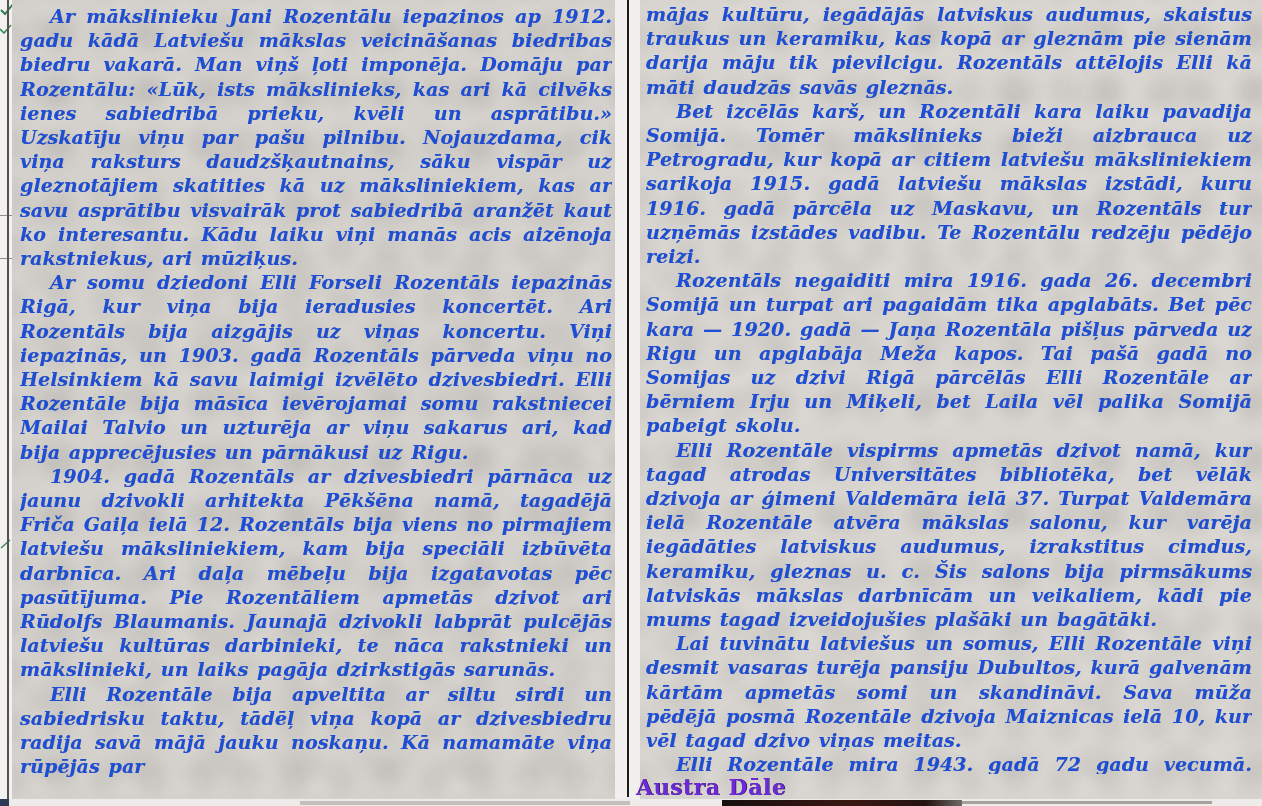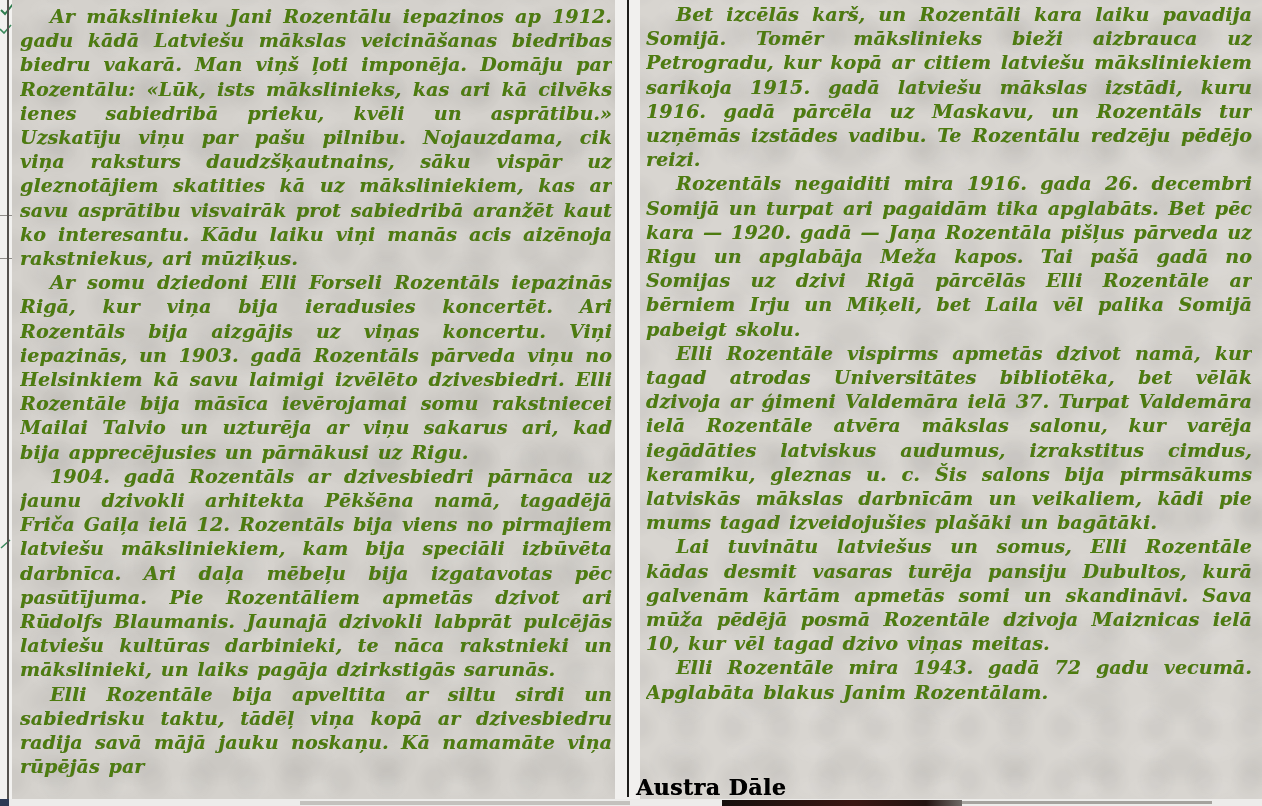--- a/index.html
+++ b/index.html
@@ -21,37 +21,37 @@
   }
   .paper-left{left:12px; width:603px; height:806px; background:#d4d1cc;}
   .paper-right{left:640px; width:622px; height:800px; background:#d8d5d0;}
   
   .margin-left{position:absolute; left:0; top:0; width:12px; height:806px; background:#f2f1ef;}
   .margin-rule{position:absolute; left:7px; top:0; width:2px; height:806px; background:#55524e;}
   .gutter{position:absolute; left:615px; top:0; width:25px; height:806px; background:#f1f0ee;}
   .gutter-rule{position:absolute; left:627px; top:0; width:2px; height:797px; background:#1d1c1a;}
   
   .coltext{
-    position:absolute; top:0; color:#4d7c0f;
+    position:absolute; top:0; color:#1d4ed8;
     font-style:italic; font-weight:bold; font-size:19px; line-height:24.2px;
     text-align:justify; word-spacing:2px; letter-spacing:.1px;
     text-shadow:.3px .3px 0 rgba(25,22,18,.35);
   }
   .coltext p{margin:0; text-indent:30px;}
   .coltext p.cont{text-indent:0;}
   .text-left{left:20px; top:4px; width:592px; height:800px; overflow:hidden;}
   .text-right{left:646px; top:2px; width:606px; height:772px; overflow:hidden;}
   
   .byline-row{
     position:absolute; left:634px; top:772px; width:616px; height:28px;
     border-bottom:3px solid #141311; display:flex; align-items:flex-end;
   }
   .byline{
     font-style:normal; font-weight:bold; font-size:22px; letter-spacing:.5px;
-    color:#000000; line-height:26px; padding:0 6px 0 2px;
+    color:#6d28d9; line-height:26px; padding:0 6px 0 2px;
     text-shadow:.4px 0 0 #121110;
   }
   
   .green-mark{position:absolute; pointer-events:none;}
   .h-tick{position:absolute; left:0; width:12px; height:1px; background:#8f8d89;}
   
   .bottom-strip{position:absolute; left:0; top:799px; width:1262px; height:7px; background:#edecea;}
   .bar-dark{position:absolute; left:722px; top:800px; width:240px; height:6px;
     background:linear-gradient(90deg,#17100e,#3b1713 55%,#241311 85%,#6f6a66);}
   .bar-gray{position:absolute; left:962px; top:801px; width:250px; height:3px; background:#a5a29d;}
@@ -85,24 +85,25 @@
 
   <div class="coltext text-left">
     <p>Ar mākslinieku Jani Rozentālu iepazinos ap 1912. gadu kādā Latviešu mākslas veicināšanas biedribas biedru vakarā. Man viņš ļoti imponēja. Domāju par Rozentālu: «Lūk, ists mākslinieks, kas ari kā cilvēks ienes sabiedribā prieku, kvēli un asprātibu.» Uzskatīju viņu par pašu pilnibu. Nojauzdama, cik viņa raksturs daudzšķautnains, sāku vispār uz gleznotājiem skatities kā uz māksliniekiem, kas ar savu asprātibu visvairāk prot sabiedribā aranžēt kaut ko interesantu. Kādu laiku viņi manās acis aizēnoja rakstniekus, ari mūziķus.</p>
     <p>Ar somu dziedoni Elli Forseli Rozentāls iepazinās Rigā, kur viņa bija ieradusies koncertēt. Ari Rozentāls bija aizgājis uz viņas koncertu. Viņi iepazinās, un 1903. gadā Rozentāls pārveda viņu no Helsinkiem kā savu laimigi izvēlēto dzivesbiedri. Elli Rozentāle bija māsīca ievērojamai somu rakstniecei Mailai Talvio un uzturēja ar viņu sakarus ari, kad bija apprecējusies un pārnākusi uz Rigu.</p>
     <p>1904. gadā Rozentāls ar dzivesbiedri pārnāca uz jaunu dzivokli arhitekta Pēkšēna namā, tagadējā Friča Gaiļa ielā 12. Rozentāls bija viens no pirmajiem latviešu māksliniekiem, kam bija speciāli izbūvēta darbnīca. Ari daļa mēbeļu bija izgatavotas pēc pasūtījuma. Pie Rozentāliem apmetās dzivot ari Rūdolfs Blaumanis. Jaunajā dzivokli labprāt pulcējās latviešu kultūras darbinieki, te nāca rakstnieki un mākslinieki, un laiks pagāja dzirkstigās sarunās.</p>
     <p>Elli Rozentāle bija apveltita ar siltu sirdi un sabiedrisku taktu, tādēļ viņa kopā ar dzivesbiedru radija savā mājā jauku noskaņu. Kā namamāte viņa rūpējās par</p>
 
   </div>
 
   <div class="coltext text-right">
+    <p class="cont">mājas kultūru, iegādājās latviskus audumus, skaistus traukus un keramiku, kas kopā ar gleznām pie sienām darija māju tik pievilcigu. Rozentāls attēlojis Elli kā māti daudzās savās gleznās.</p>
     <p>Bet izcēlās karš, un Rozentāli kara laiku pavadija Somijā. Tomēr mākslinieks bieži aizbrauca uz Petrogradu, kur kopā ar citiem latviešu māksliniekiem sarikoja 1915. gadā latviešu mākslas izstādi, kuru 1916. gadā pārcēla uz Maskavu, un Rozentāls tur uzņēmās izstādes vadibu. Te Rozentālu redzēju pēdējo reizi.</p>
     <p>Rozentāls negaiditi mira 1916. gada 26. decembri Somijā un turpat ari pagaidām tika apglabāts. Bet pēc kara — 1920. gadā — Jaņa Rozentāla pišļus pārveda uz Rigu un apglabāja Meža kapos. Tai pašā gadā no Somijas uz dzivi Rigā pārcēlās Elli Rozentāle ar bērniem Irju un Miķeli, bet Laila vēl palika Somijā pabeigt skolu.</p>
     <p>Elli Rozentāle vispirms apmetās dzivot namā, kur tagad atrodas Universitātes bibliotēka, bet vēlāk dzivoja ar ģimeni Valdemāra ielā 37. Turpat Valdemāra ielā Rozentāle atvēra mākslas salonu, kur varēja iegādāties latviskus audumus, izrakstitus cimdus, keramiku, gleznas u. c. Šis salons bija pirmsākums latviskās mākslas darbnīcām un veikaliem, kādi pie mums tagad izveidojušies plašāki un bagātāki.</p>
-    <p>Lai tuvinātu latviešus un somus, Elli Rozentāle kādas desmit vasaras turēja pansiju Dubultos, kurā galvenām kārtām apmetās somi un skandināvi. Sava mūža pēdējā posmā Rozentāle dzivoja Maiznicas ielā 10, kur vēl tagad dzivo viņas meitas.</p>
+    <p>Lai tuvinātu latviešus un somus, Elli Rozentāle viņi desmit vasaras turēja pansiju Dubultos, kurā galvenām kārtām apmetās somi un skandināvi. Sava mūža pēdējā posmā Rozentāle dzivoja Maiznicas ielā 10, kur vēl tagad dzivo viņas meitas.</p>
     <p>Elli Rozentāle mira 1943. gadā 72 gadu vecumā. Apglabāta blakus Janim Rozentālam.</p>
   </div>
 
   <div class="byline-row">
     <span class="byline">Austra Dāle</span>
   </div>
 
   <div class="bottom-strip"></div>
   <div class="bar-left-gray"></div>
   <div class="bar-dark"></div>

